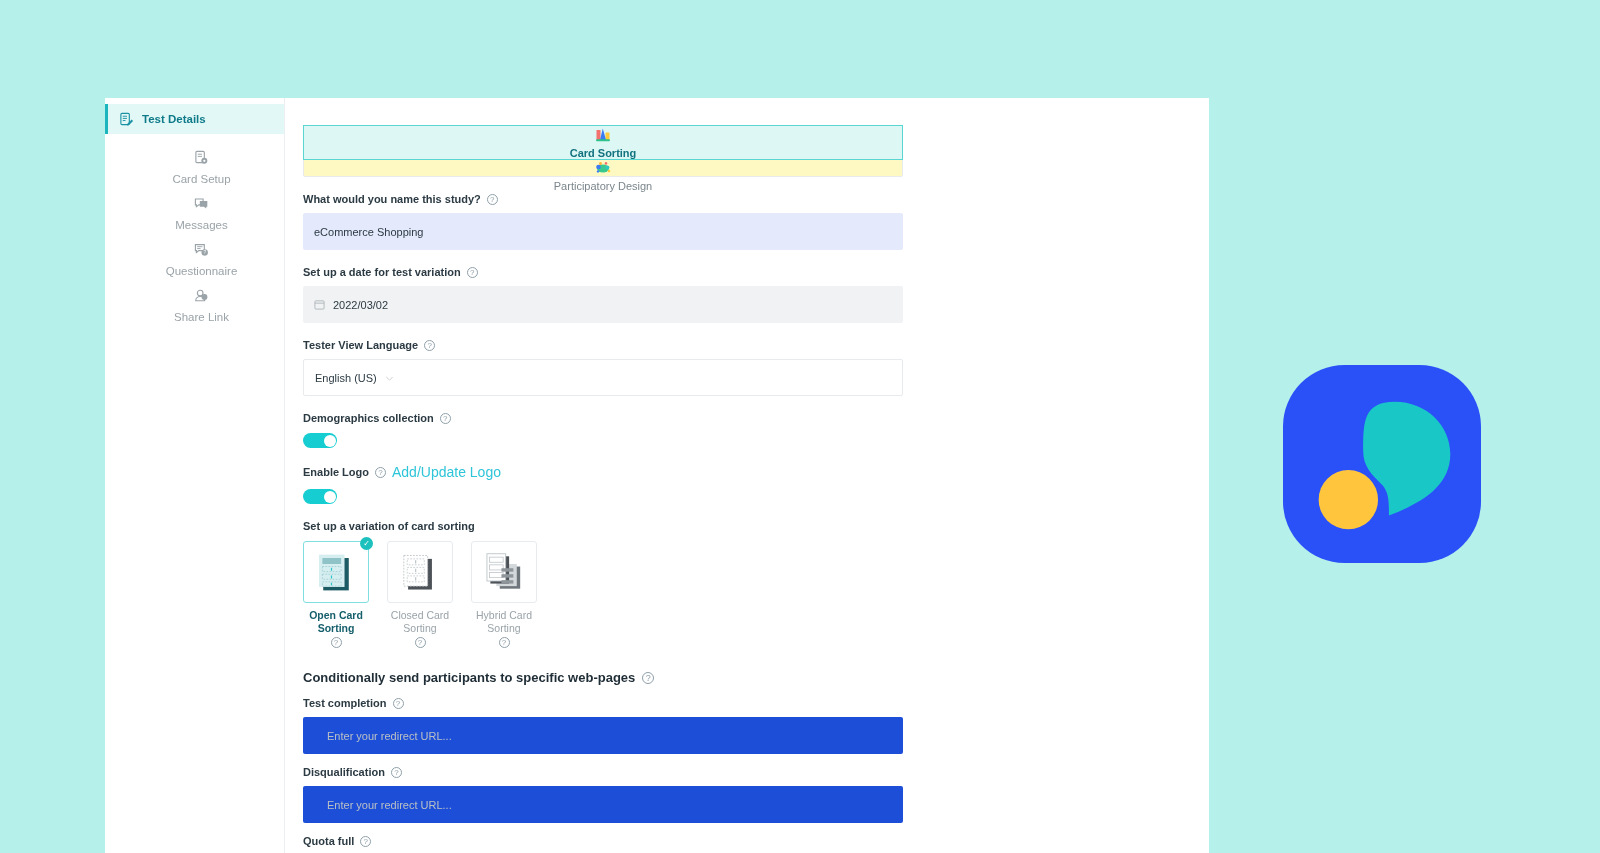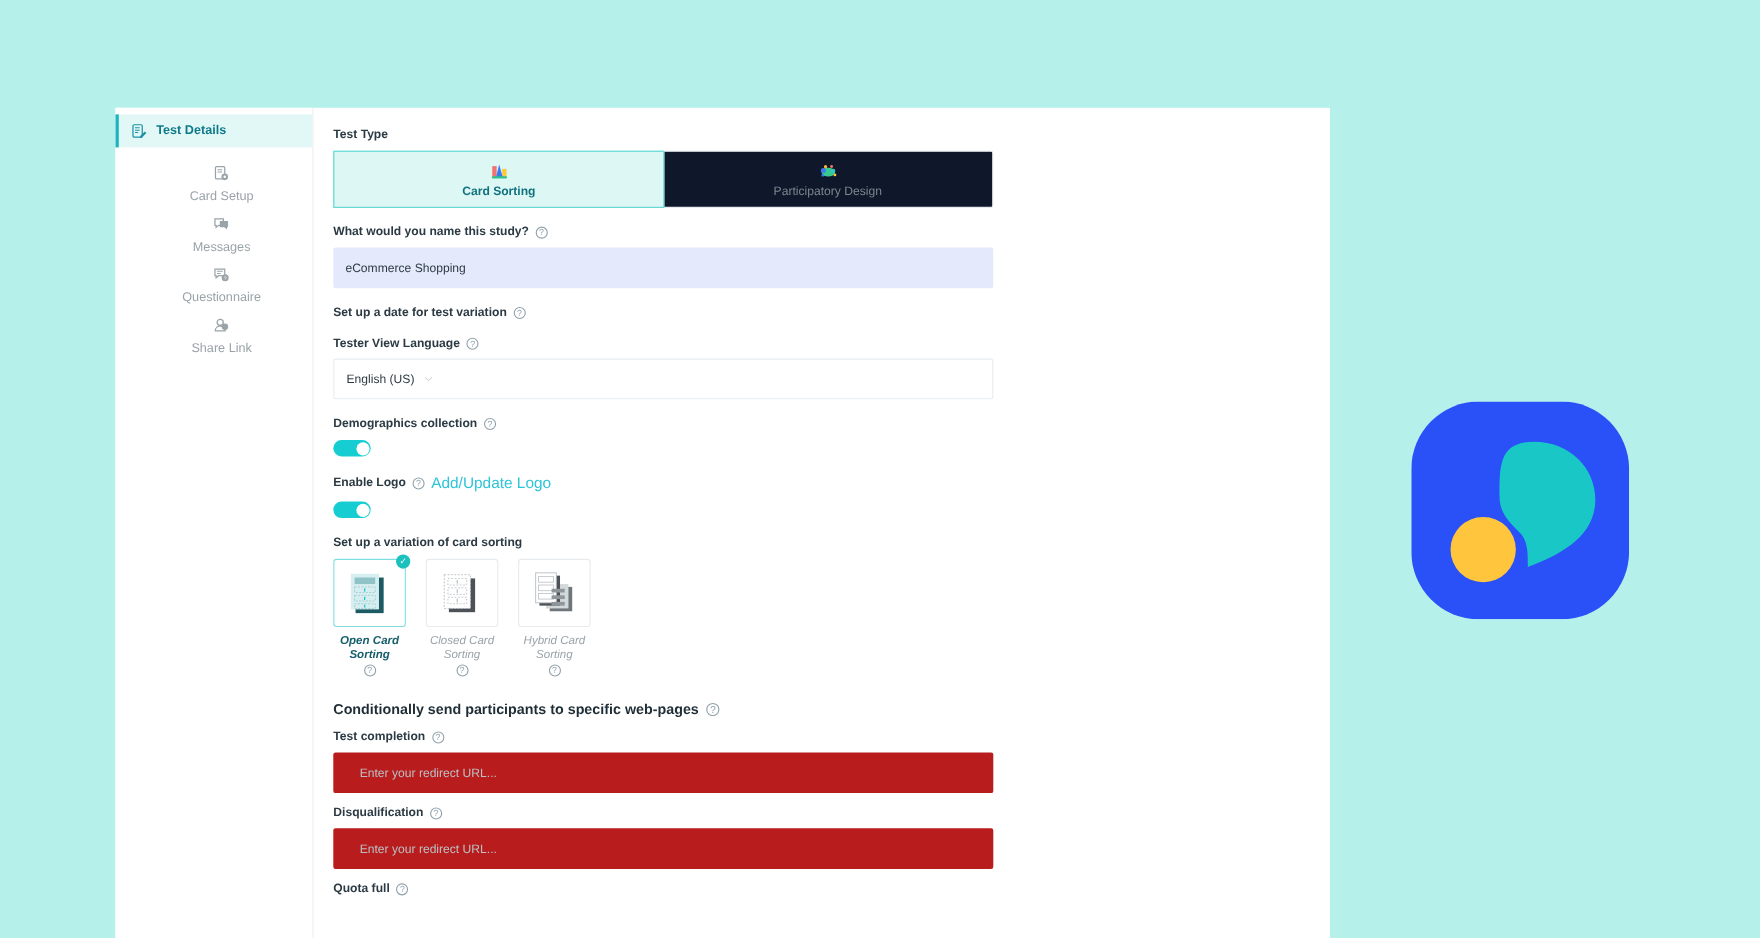--- a/index.html
+++ b/index.html
@@ -91,21 +91,22 @@
   }
 
   
   .testtype {
     margin-top: 9px;
     width: 600px;
     height: 52px;
     display: flex;
     border: 1px solid #e7ebee;
     border-radius: 2px;
-    background: #0f172a;
+    background: #fef9c3;
+    flex-direction: column;
   }
   .tt-opt {
     flex: 1;
     display: flex;
     flex-direction: column;
     align-items: center;
     justify-content: center;
     gap: 3px;
     font-size: 11px;
     color: #7b868c;
@@ -132,21 +133,21 @@
     border-radius: 2px;
     display: flex;
     align-items: center;
     padding-left: 11px;
     font-size: 11px;
     color: #2b3a43;
     gap: 8px;
   }
   .inp.study { background: #e4eafb; }
   .inp.date  { background: #f1f2f3; }
-  .inp.url   { background: #b91c1c; color: #b9c0c4; padding-left: 24px; }
+  .inp.url   { background: #1d4ed8; color: #b9c0c4; padding-left: 24px; }
 
   .inp.select {
     background: #ffffff;
     border: 1px solid #e7ebee;
     justify-content: flex-start;
     padding-right: 10px;
   }
 
   .cal-ico { width: 11px; height: 11px; flex: 0 0 11px; }
   .chev { width: 9px; height: 9px; flex: 0 0 9px; opacity: .55; }
@@ -198,21 +199,20 @@
     font-size: 8px;
     line-height: 13px;
     text-align: center;
   }
   .vlabel {
     margin-top: 6px;
     text-align: center;
     font-size: 10.5px;
     line-height: 13px;
     color: #9aa3a8;
-    font-style: italic;
   }
   .vcard.sel .vlabel { color: #155e6b; font-weight: bold; }
   .vhelp { display: flex; justify-content: center; margin-top: 2px; }
 
   .section-title {
     margin-top: 22px;
     font-size: 13px;
     font-weight: bold;
     color: #1f2d36;
     display: flex;
@@ -294,23 +294,20 @@
           <circle cx="11.2" cy="9.6" r="3.1" fill="#9aa3a8"></circle>
         </svg>
       </span>
       <span>Share Link</span>
     </div>
 
   </nav>
 
   <div class="content">
 
-    <div class="field-label">
-      <span>Test Type</span>
-    </div>
 
     <div class="testtype">
       <div class="tt-opt sel">
         <span class="tt-ico">
           <svg viewBox="0 0 20 18" width="20" height="18">
             <rect x="3.5" y="4" width="4" height="10" fill="#f4726e"></rect>
             <rect x="12.5" y="6.5" width="4" height="7.5" fill="#ffc93c"></rect>
             <path d="M9.8 2.5 L13 14 H7 Z" fill="#3a7bf2"></path>
             <rect x="3" y="13.2" width="14" height="2" rx="1" fill="#2ec28b"></rect>
           </svg>
@@ -339,20 +336,29 @@
       <span>What would you name this study?</span>
       <span class="help">?</span>
     </div>
     <div class="inp study">
       <span>eCommerce Shopping</span>
     </div>
 
     <div class="field-label lbl-gap">
       <span>Set up a date for test variation</span>
       <span class="help">?</span>
+    </div>
+    <div class="inp date">
+      <span class="cal-ico">
+        <svg viewBox="0 0 12 12" width="11" height="11">
+          <rect x="1" y="2" width="10" height="9" rx="1" fill="none" stroke="#aeb6bb" stroke-width="1"></rect>
+          <line x1="1" y1="4.5" x2="11" y2="4.5" stroke="#aeb6bb" stroke-width="1"></line>
+        </svg>
+      </span>
+      <span>2022/03/02</span>
     </div>
 
     <div class="field-label lbl-gap">
       <span>Tester View Language</span>
       <span class="help">?</span>
     </div>
     <div class="inp select">
       <span>English (US)</span>
       <span class="chev">
         <svg viewBox="0 0 10 10" width="9" height="9">

